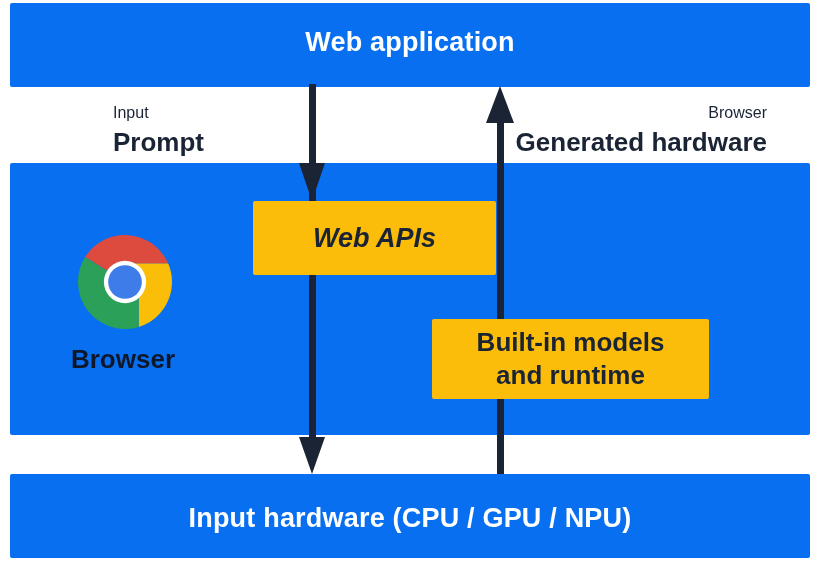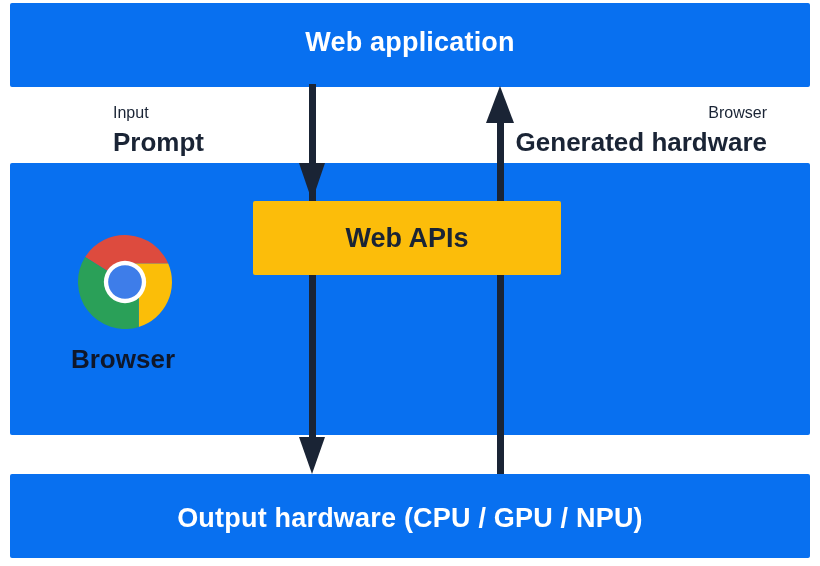--- a/index.html
+++ b/index.html
@@ -62,21 +62,21 @@
   
   .component {
     position: absolute;
     background: var(--yellow);
     border-radius: 2px;
     display: flex; align-items: center; justify-content: center;
     text-align: center;
     color: var(--ink); font-weight: bold;
     z-index: 3;
   }
-  .box-webapis { left: 253px; top: 201px; width: 308px; height: 74px; font-size: 27px; }
+  .box-webapis { left: 253px; top: 201px; width: 243px; height: 74px; font-size: 27px; font-style: italic; }
   .box-builtin { left: 432px; top: 319px; width: 277px; height: 80px; font-size: 26px; line-height: 33px; }
   .prewrap { white-space: pre-line; }
 
   
   .chrome {
     position: absolute; left: 78px; top: 235px;
     width: 94px; height: 94px;
     z-index: 3;
   }
   .c-red    { fill: var(--c-red); }
@@ -122,18 +122,22 @@
     <path class="c-yellow" d="M46.07 14.6 A24 24 0 0 1 31 46.96 L31 24 L24 24 L24 14.6 Z"></path>
     <path class="c-green" d="M3.65 11.28 A24 24 0 0 0 31 46.96 L31 24 L24 24 Z"></path>
     <circle class="c-white" cx="24" cy="24" r="10.8"></circle>
     <circle class="c-blue" cx="24" cy="24" r="8.6"></circle>
   </svg>
   <div class="browser-label">Browser</div>
 
   <div class="component box-webapis">
     <span>Web APIs</span>
   </div>
+  <div class="component box-builtin">
+    <span class="prewrap">Built-in models
+and runtime</span>
+  </div>
 
   <div class="layer layer-bottom">
-    <div class="layer-title">Output hardware (CPU / GPU / NPU)</div>
+    <div class="layer-title">Input hardware (CPU / GPU / NPU)</div>
   </div>
 
 </div>
 
 </body></html>

